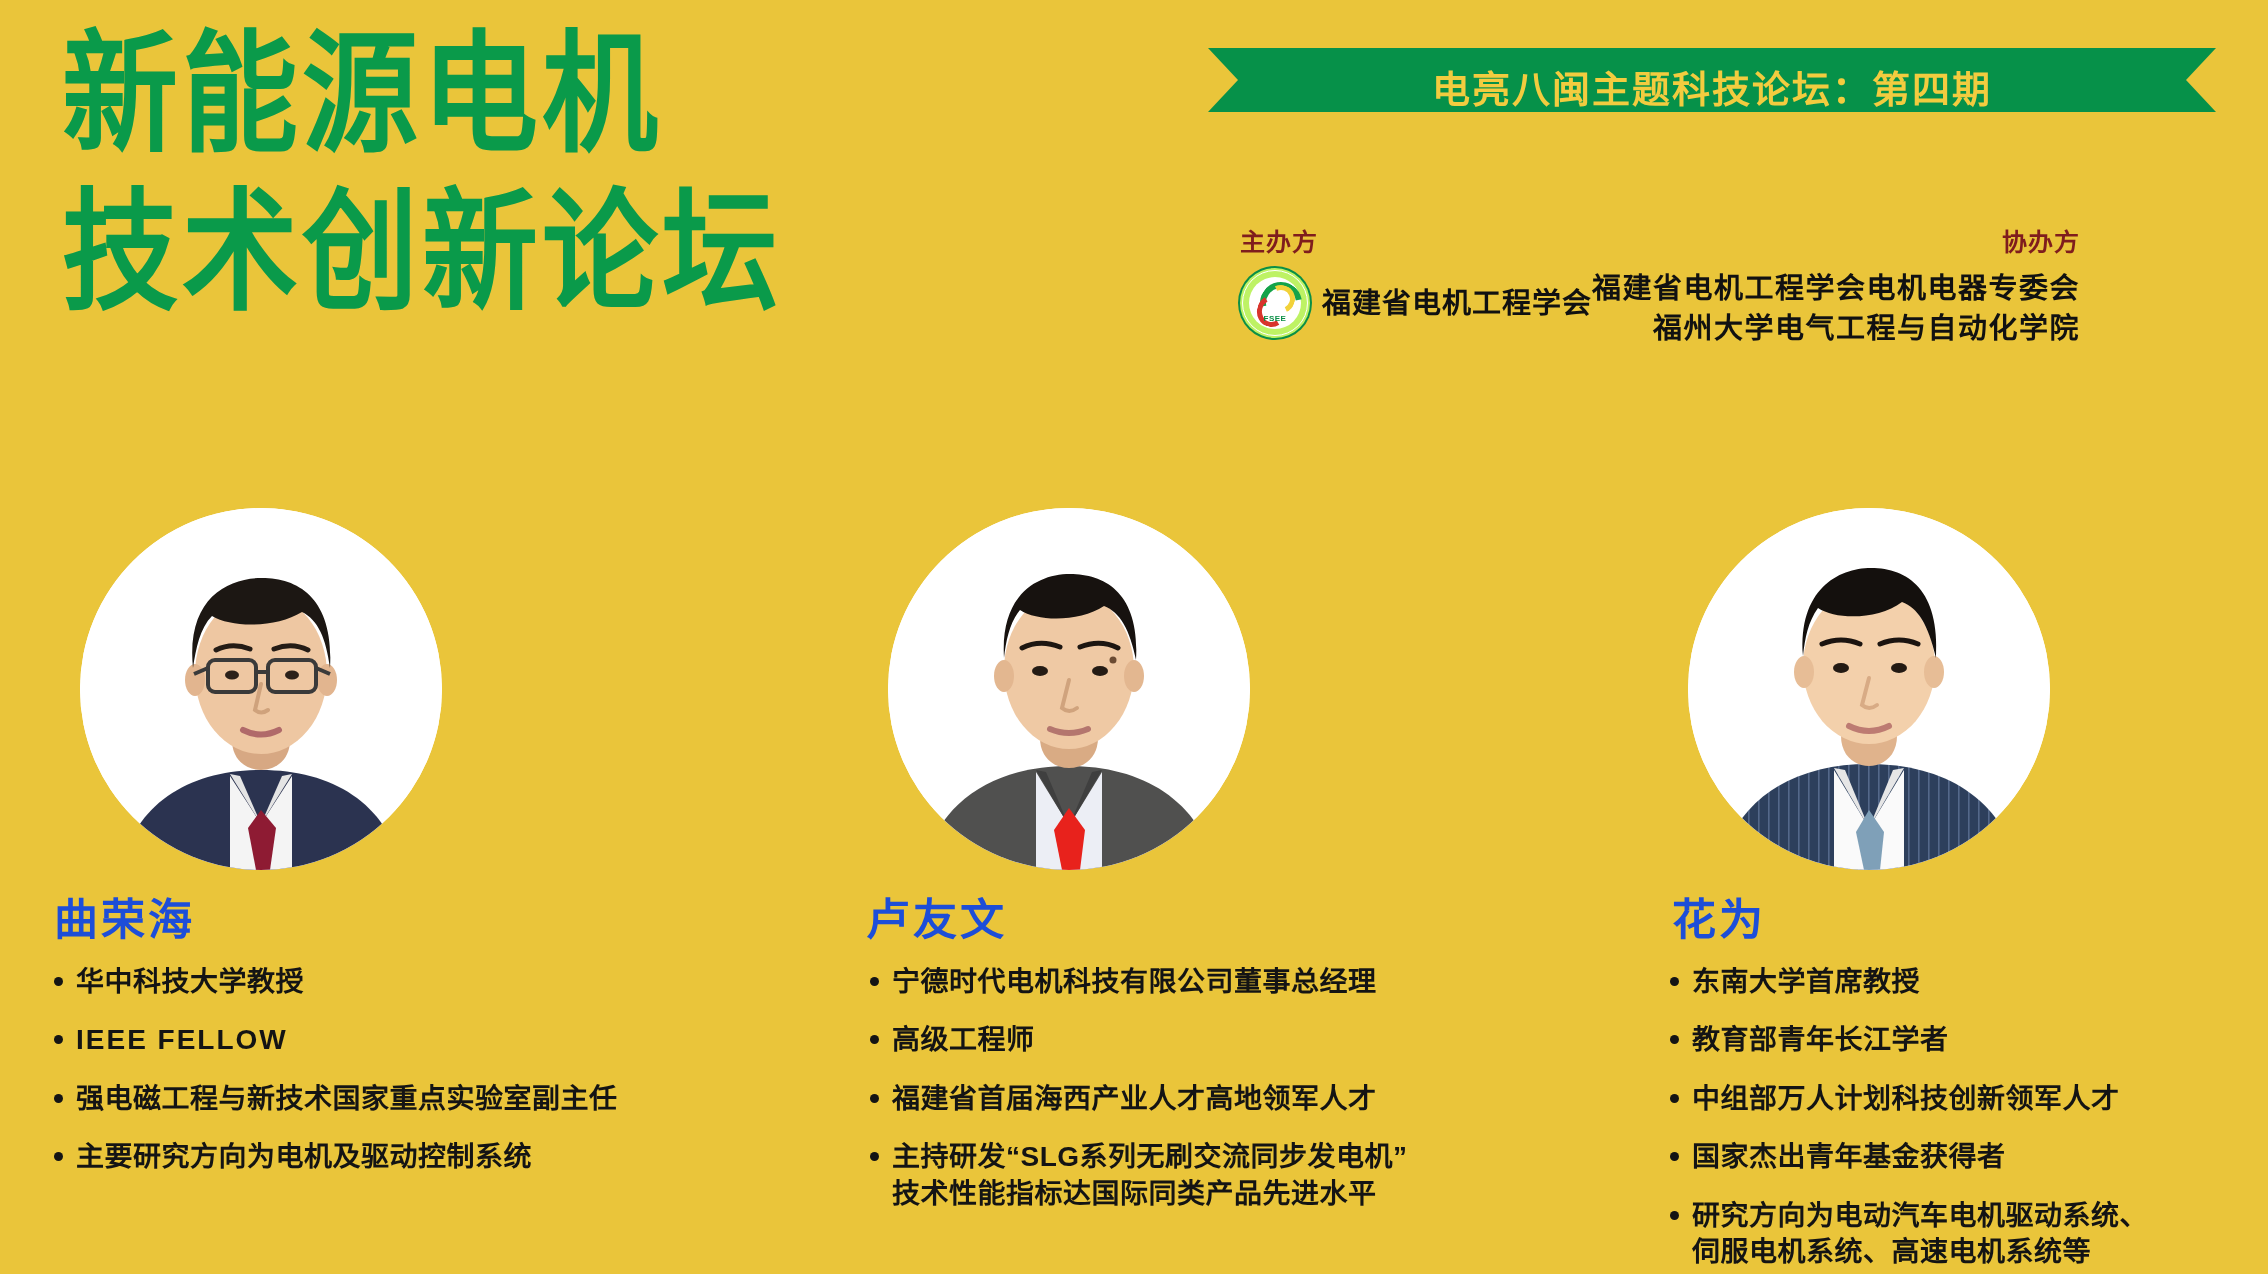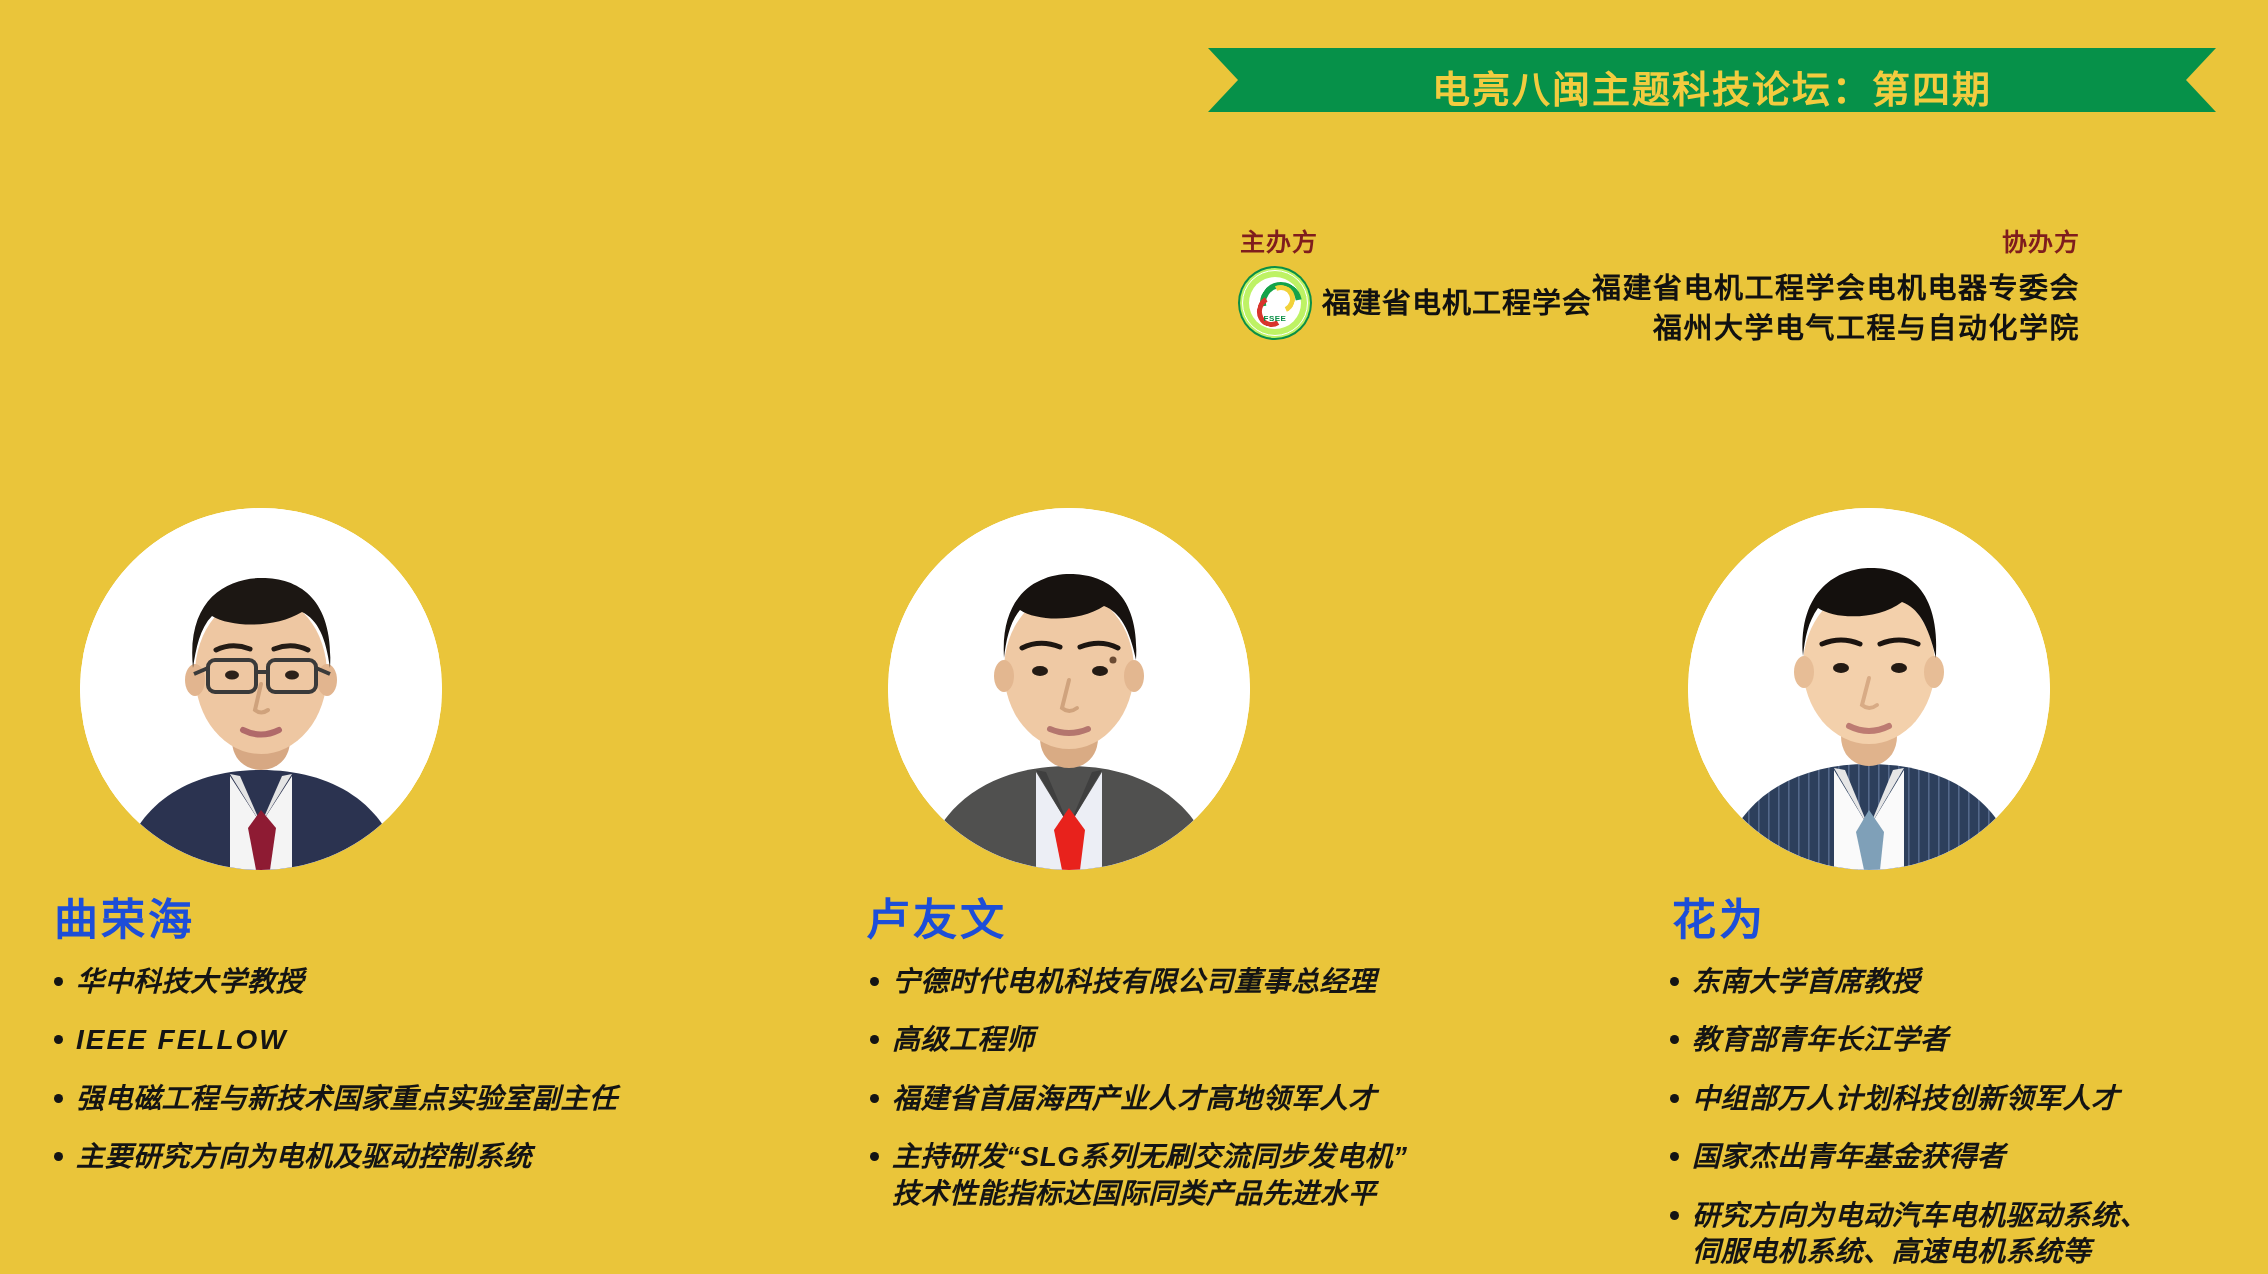--- a/index.html
+++ b/index.html
@@ -117,39 +117,43 @@
 
   .sp-name{
     margin-top:28px;margin-left:10px;
     font-size:44px;font-weight:900;color:#1d4ed8;
     letter-spacing:3px;line-height:1;
     font-family:"DejaVu Sans","Liberation Sans",sans-serif;
   }
   .sp3 .sp-name{margin-left:20px;}
   .sp2 .sp-name{margin-left:14px;}
 
-  .bullets{list-style:none;margin:22px 0 0 6px;padding:0;font-style:italic;}
+  .bullets{list-style:none;margin:22px 0 0 6px;padding:0;}
   .bullets li{
     position:relative;padding-left:26px;
     font-size:28px;font-weight:700;color:#141414;
     letter-spacing:.5px;line-height:1.3;margin-bottom:22px;
     white-space:pre-line;
   }
   .bullets li:before{
     content:"";position:absolute;left:4px;top:13px;
     width:9px;height:9px;border-radius:50%;background:#141414;
   }
   .sp1 .bullets li:nth-child(2){letter-spacing:2px;}
   .sp2 .bullets, .sp3 .bullets{margin-left:14px;}
 </style>
 </head>
 <body>
 
 <div class="poster">
 
+  <div class="title-block">
+    <div class="title-line title-line-1">新能源电机</div>
+    <div class="title-line title-line-2">技术创新论坛</div>
+  </div>
 
   <div class="ribbon">
     <span class="ribbon-text">电亮八闽主题科技论坛：第四期</span>
   </div>
 
   <div class="org-host">
     <div class="org-label">主办方</div>
     <div class="org-row">
       <div class="logo">
         <div class="ring-outer"></div>

